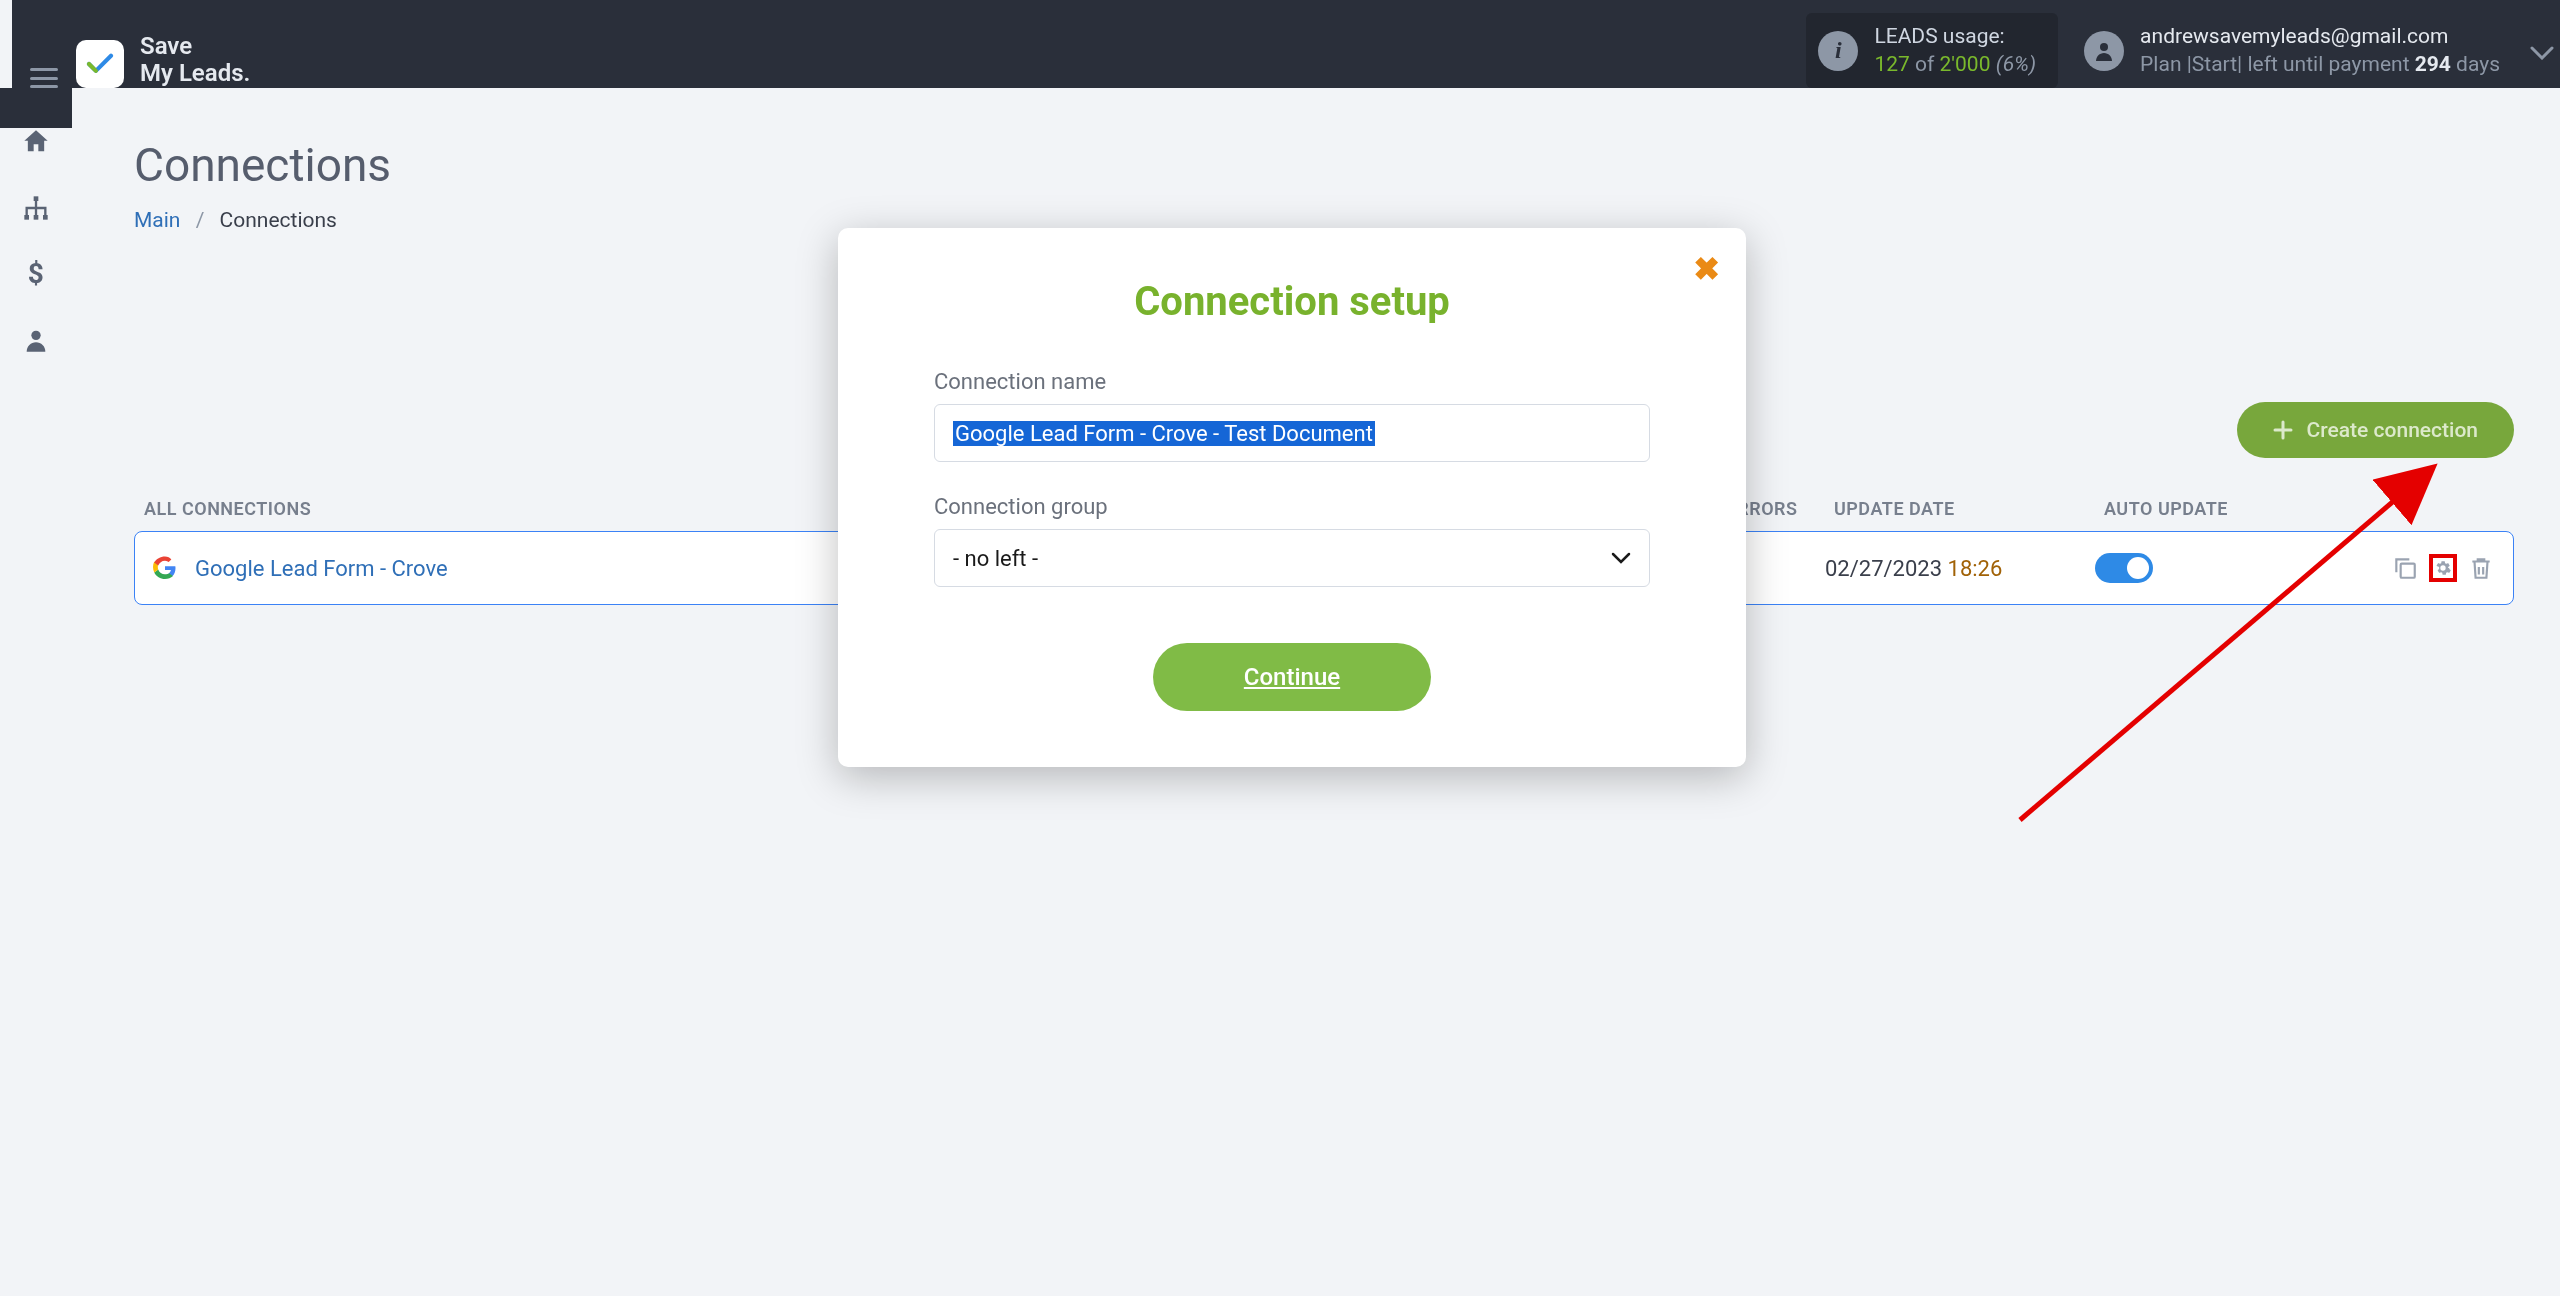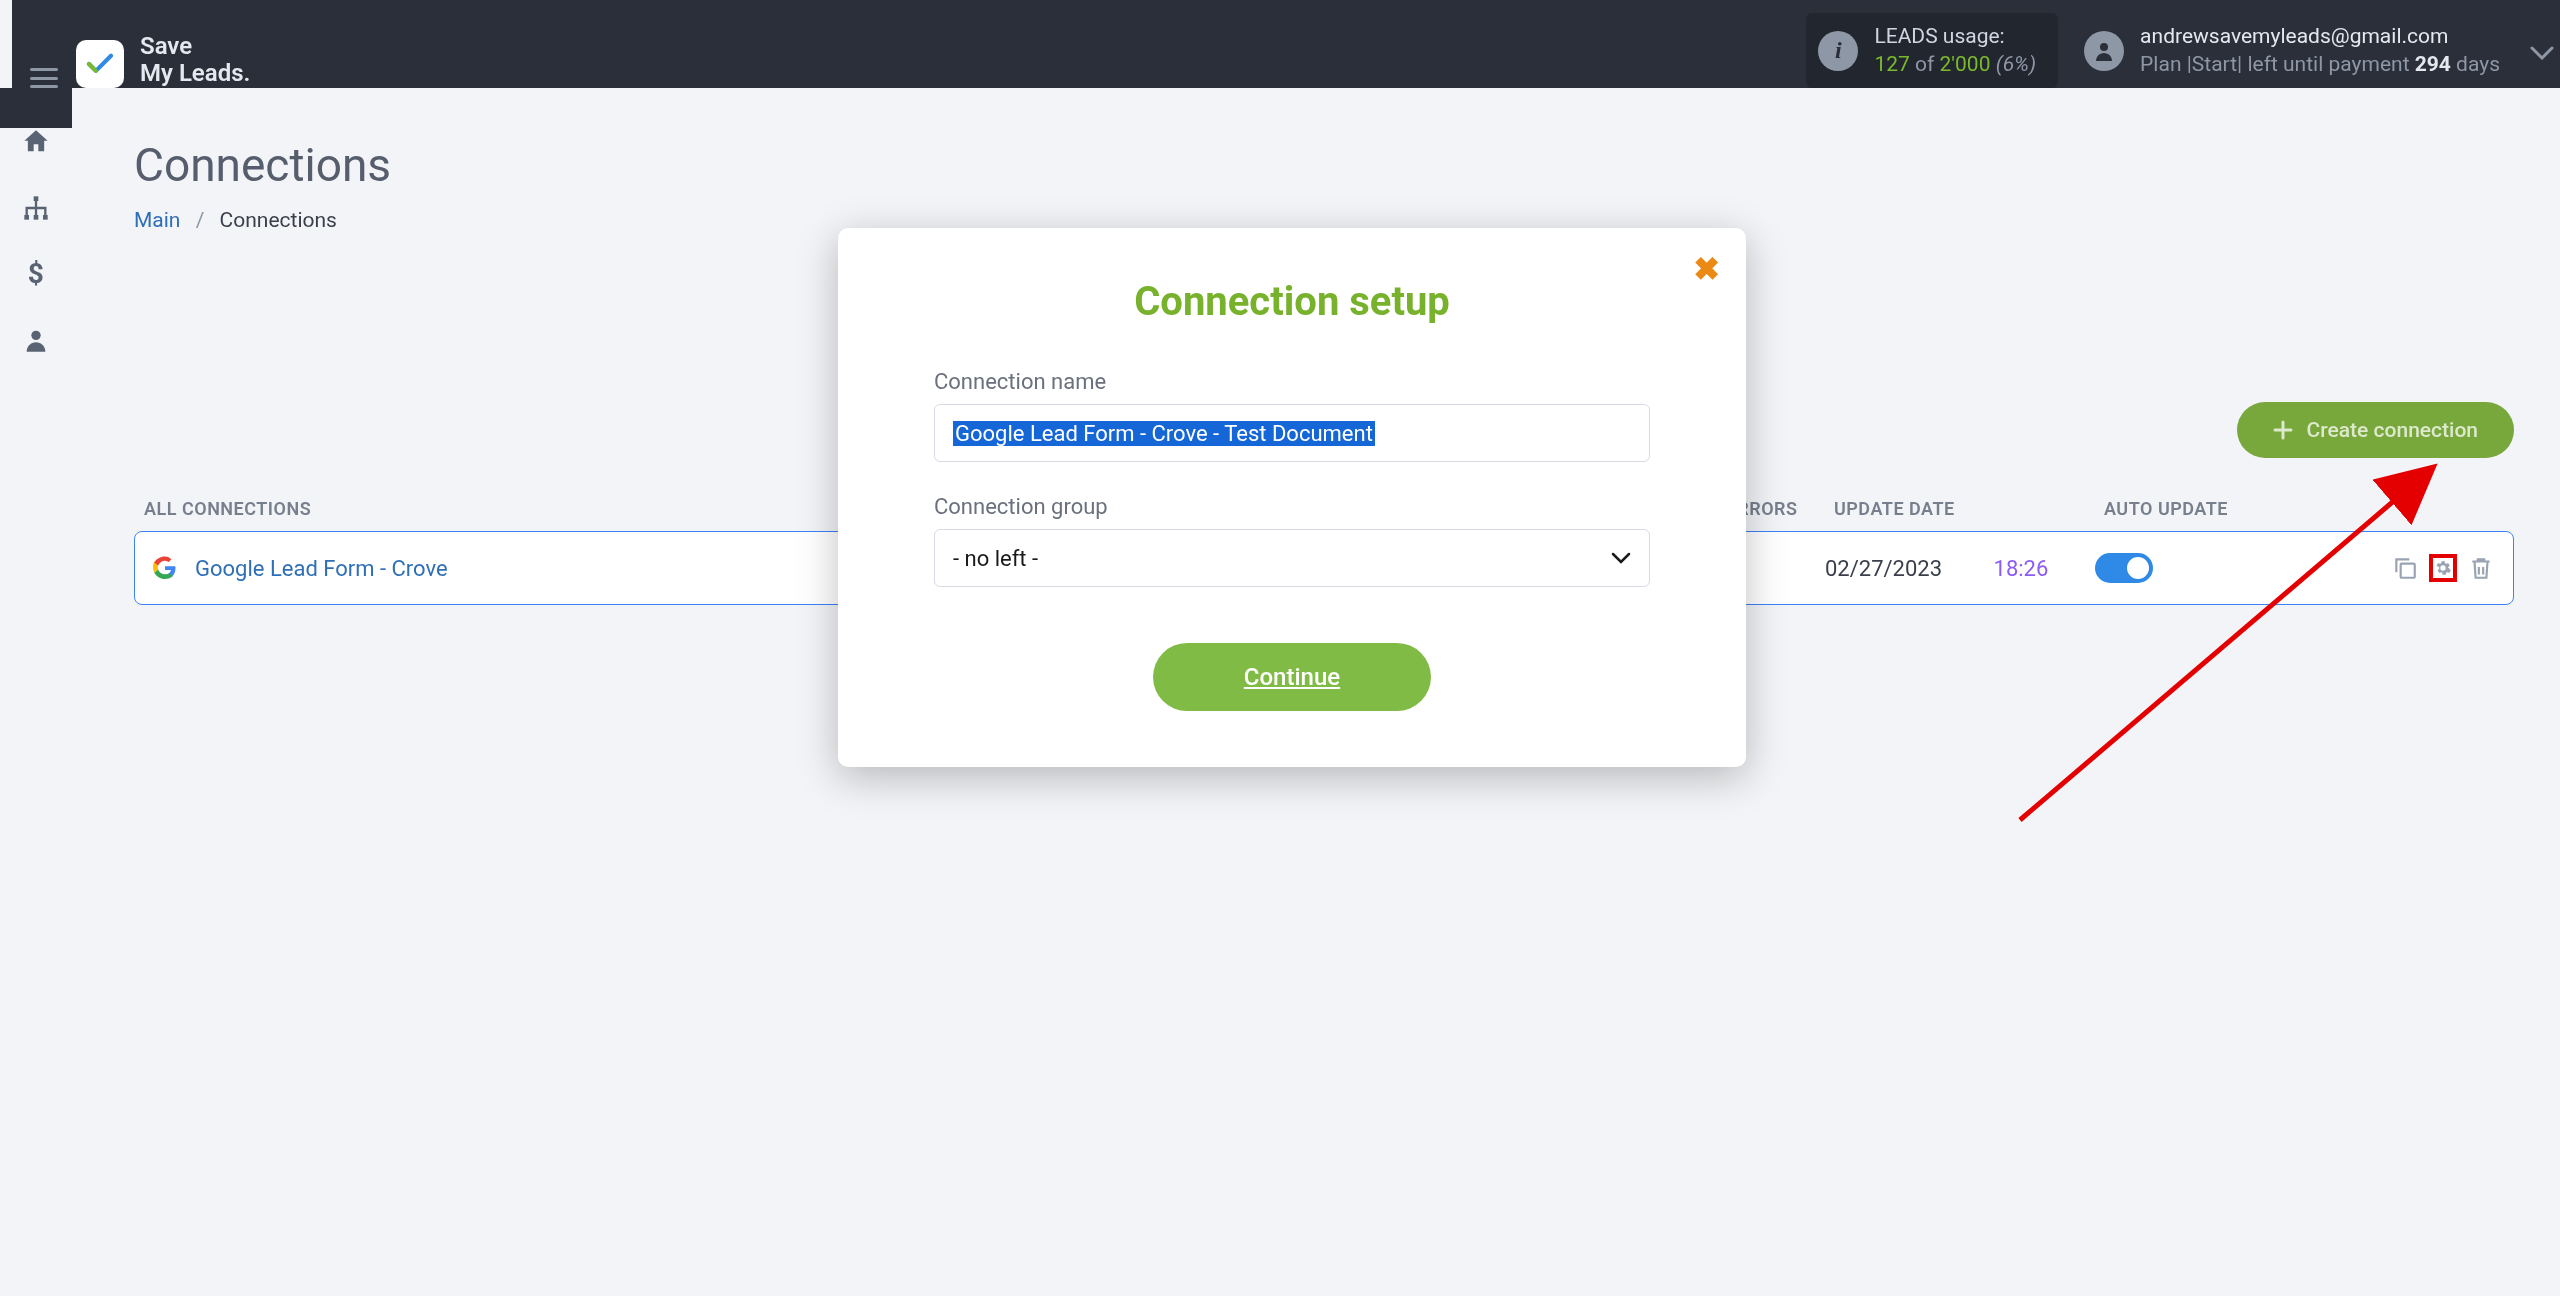--- a/index.html
+++ b/index.html
@@ -52,21 +52,21 @@
     .col-log { width: 160px; }
     .col-date { width: 270px; }
     .col-auto { width: 230px; }
     .col-actions { width: 170px; }
 
     .conn-row { display: flex; align-items: center; background: #fff; border: 1px solid #3b82f6; border-radius: 8px; height: 74px; padding: 0 18px; }
     .conn-name { display: flex; align-items: center; gap: 18px; font-size: 22px; color: #2f6fb7; }
     .g-logo { width: 24px; height: 24px; }
     .log-ic { color: #9aa3b1; width: 28px; height: 34px; }
     .date-col { font-size: 22px; color: #3a3f4b; }
-    .date-col .time { color: #8b5cf6; margin-left: 46px; }
+    .date-col .time { color: #a16207; }
 
     .toggle { width: 58px; height: 30px; border-radius: 15px; background: #2e8ae6; position: relative; cursor: pointer; }
     .toggle::after { content: ""; position: absolute; right: 4px; top: 4px; width: 22px; height: 22px; background: #fff; border-radius: 50%; }
 
     .row-actions { display: flex; align-items: center; gap: 10px; justify-content: flex-end; }
     .row-ic { color: #9aa3b1; cursor: pointer; width: 28px; height: 28px; display: flex; align-items: center; justify-content: center; }
     .highlight-box { border: 4px solid #e40000; padding: 2px; }
 
     .overlay { position: absolute; inset: 0; background: rgba(0,0,0,0.5); }
 

